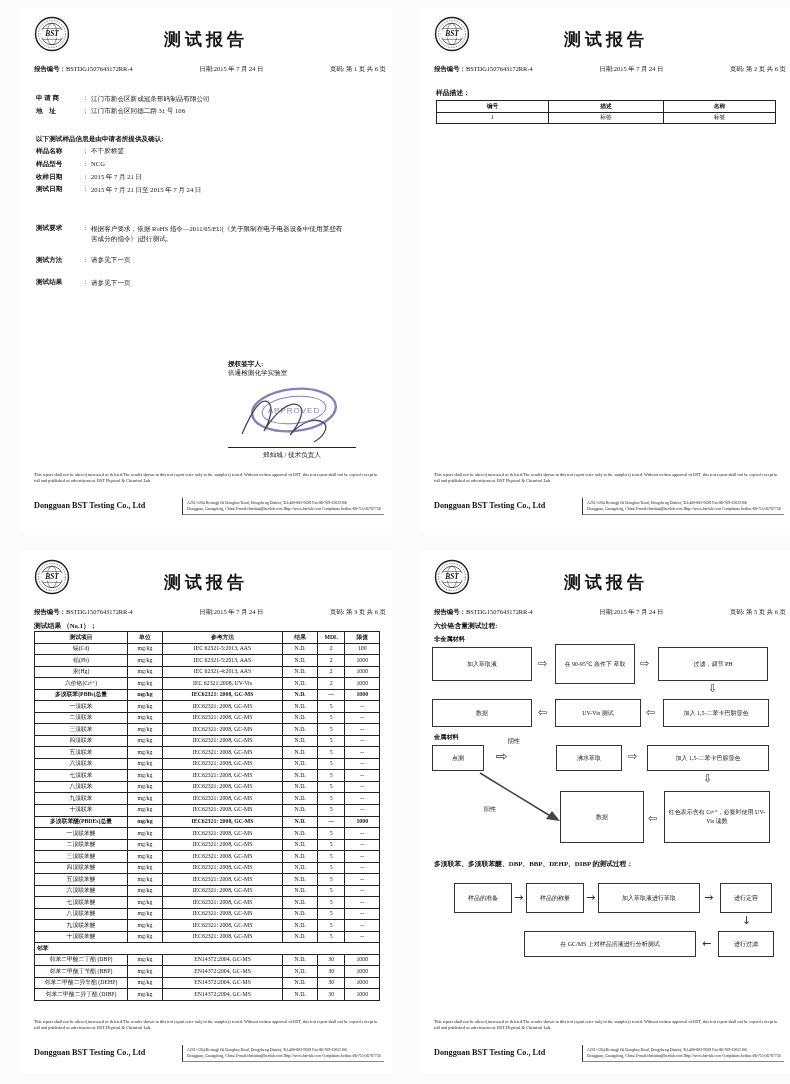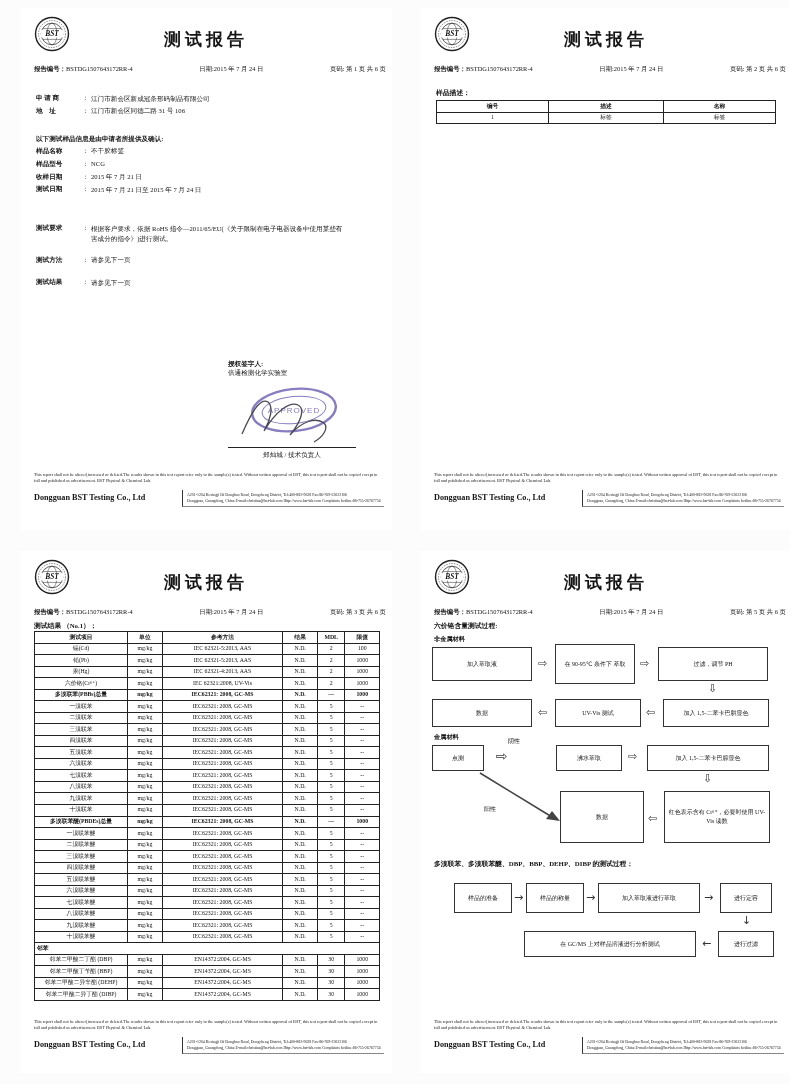--- a/index.html
+++ b/index.html
@@ -27,21 +27,21 @@
   .intro{font-weight:bold;line-height:2;}
 
   .signblock{position:absolute;left:208px;top:352px;width:150px;font-size:6.6px;}
   .signblock .sbl{font-weight:bold;}
   .sigline{border-top:1px solid #222;margin-top:2px;width:128px;}
   .signer{text-align:center;width:128px;margin-top:3px;}
 
   
   .pfoot{position:absolute;left:14px;right:8px;}
   .disc{font-size:4.3px;line-height:1.5;color:#222;}
-  .frow{display:flex;margin-top:5px;align-items:stretch;}
+  .frow{display:flex;margin-top:13px;align-items:stretch;}
   .company{font-size:8.2px;font-weight:bold;width:148px;padding-top:3px;}
   .addr{border-left:1px solid #333;padding:2px 0 2px 4px;font-size:3.9px;
         line-height:1.6;flex:1;color:#222;border-bottom:1px solid #888;}
 
   
   table{border-collapse:collapse;width:100%;}
   td,th{border:1px solid #222;font-size:5.8px;text-align:center;
         padding:1.5px 2px;line-height:1.3;}
   th{font-weight:bold;}
   .boldrow td{font-weight:bold;}

